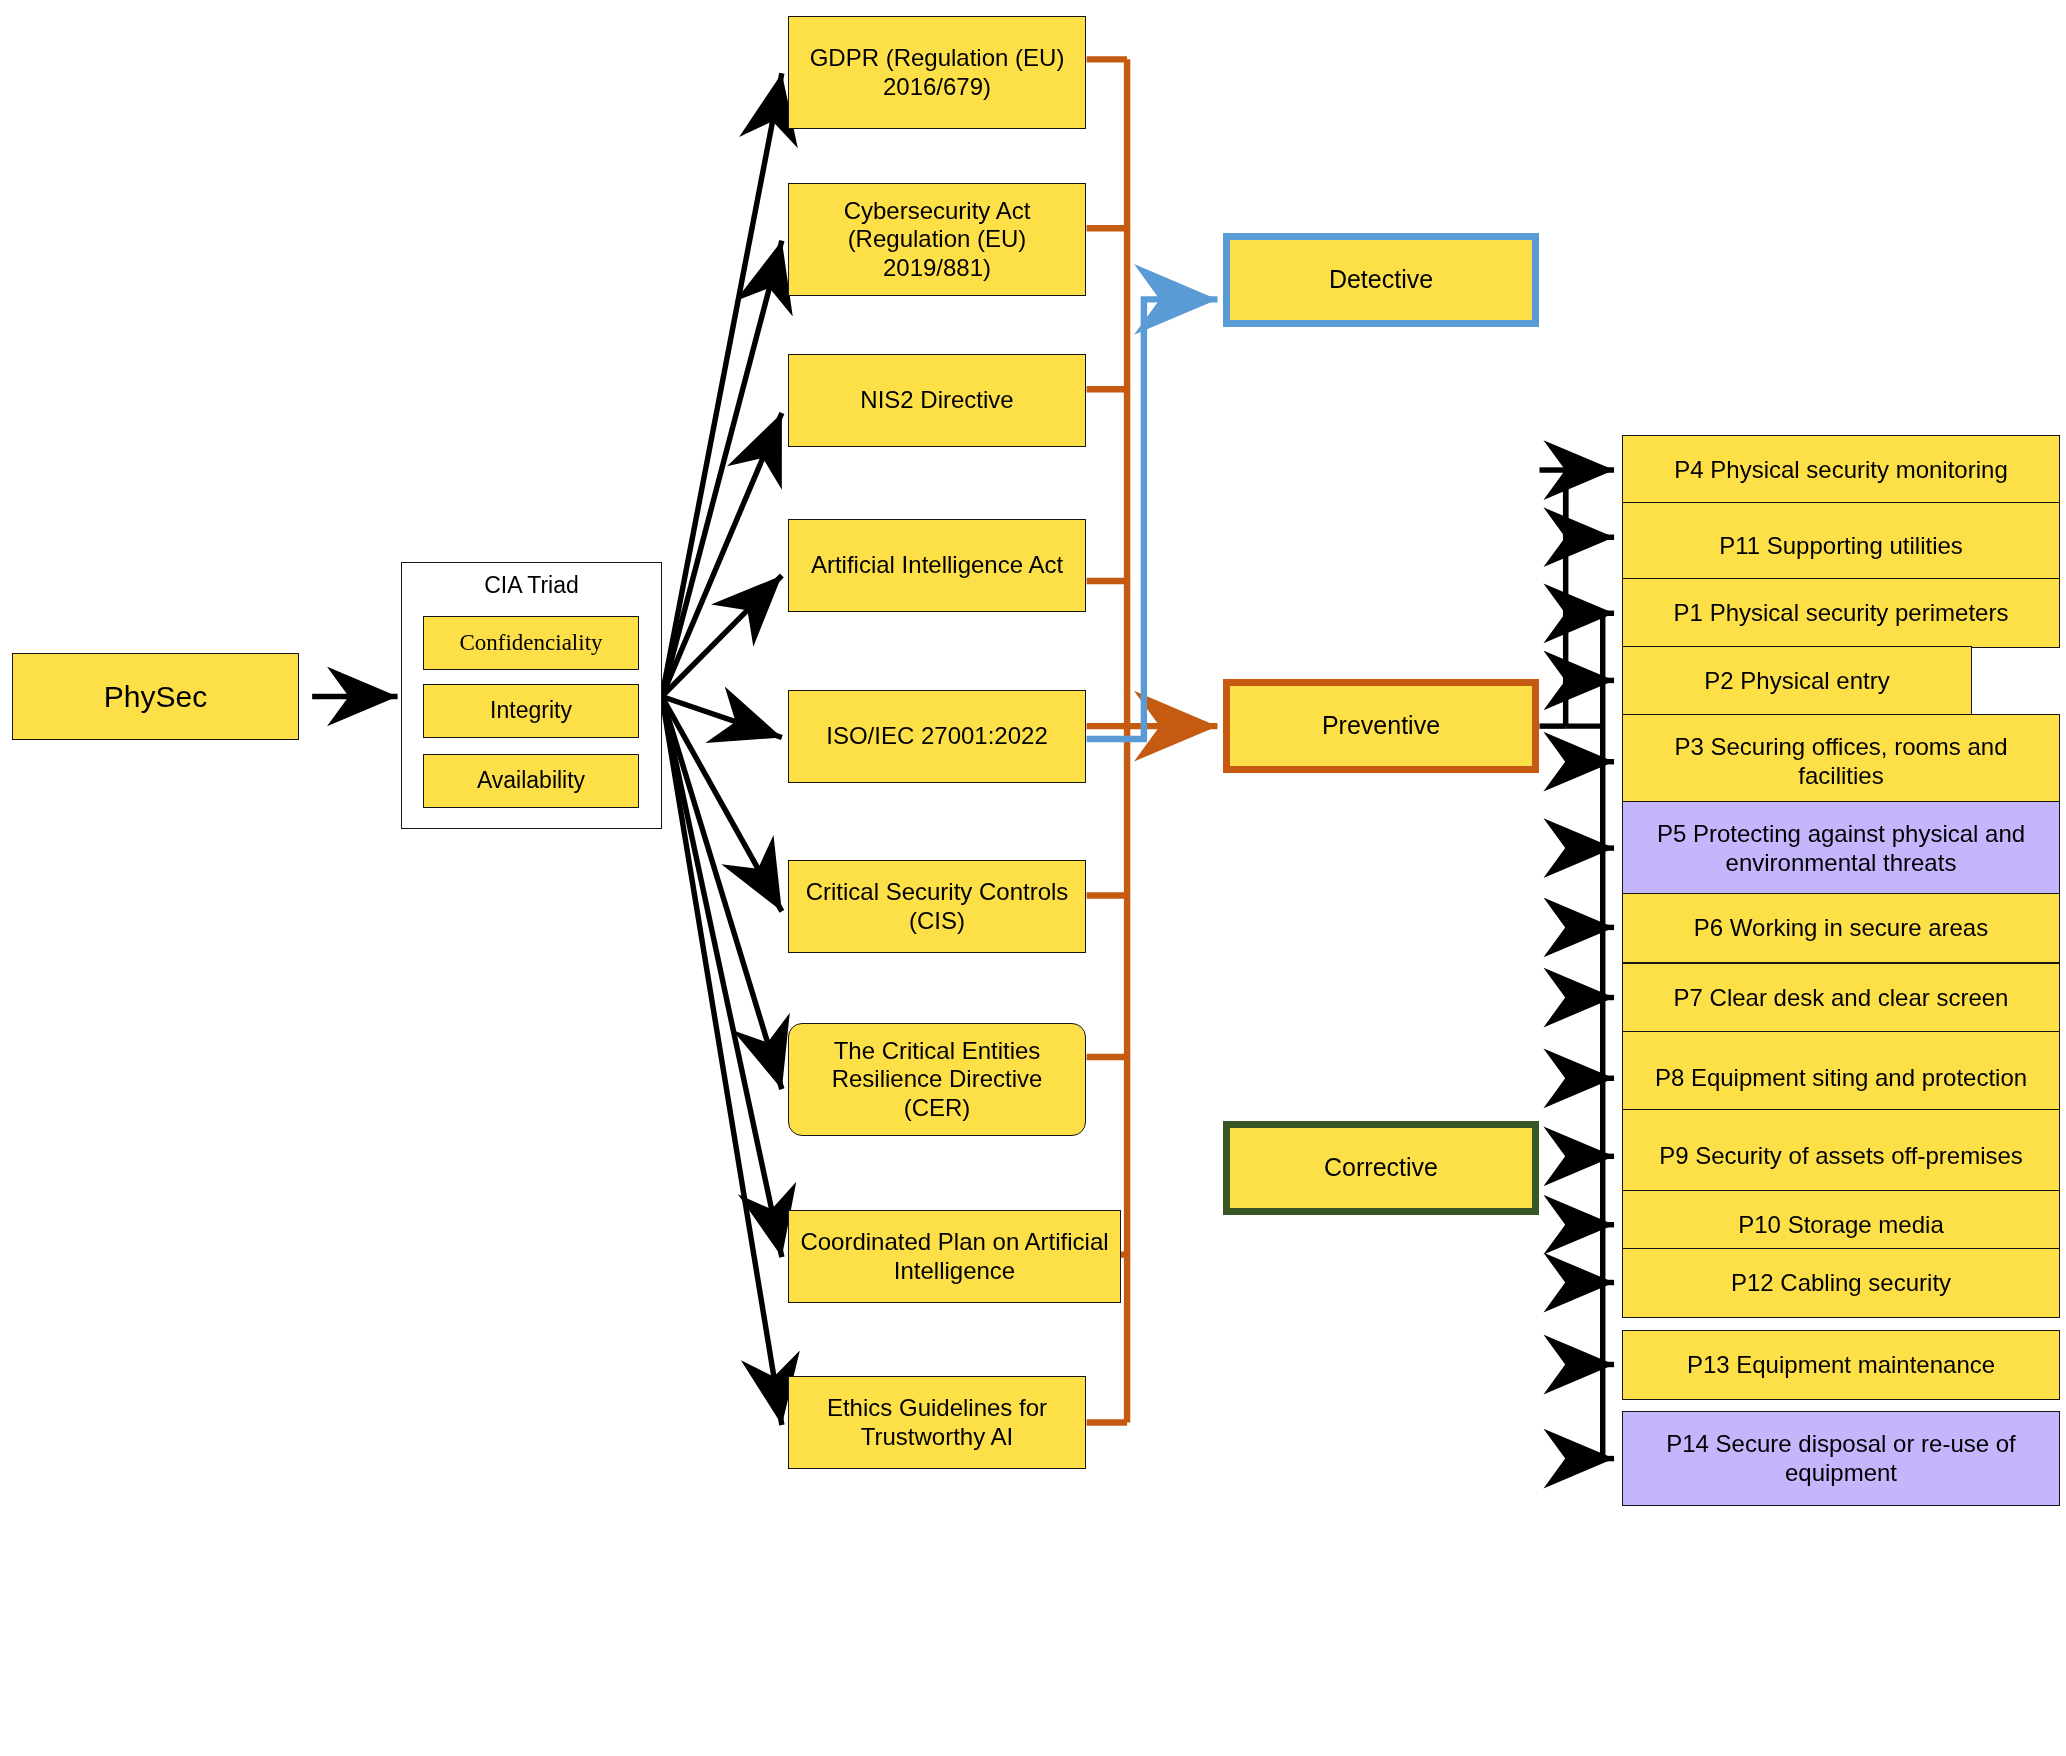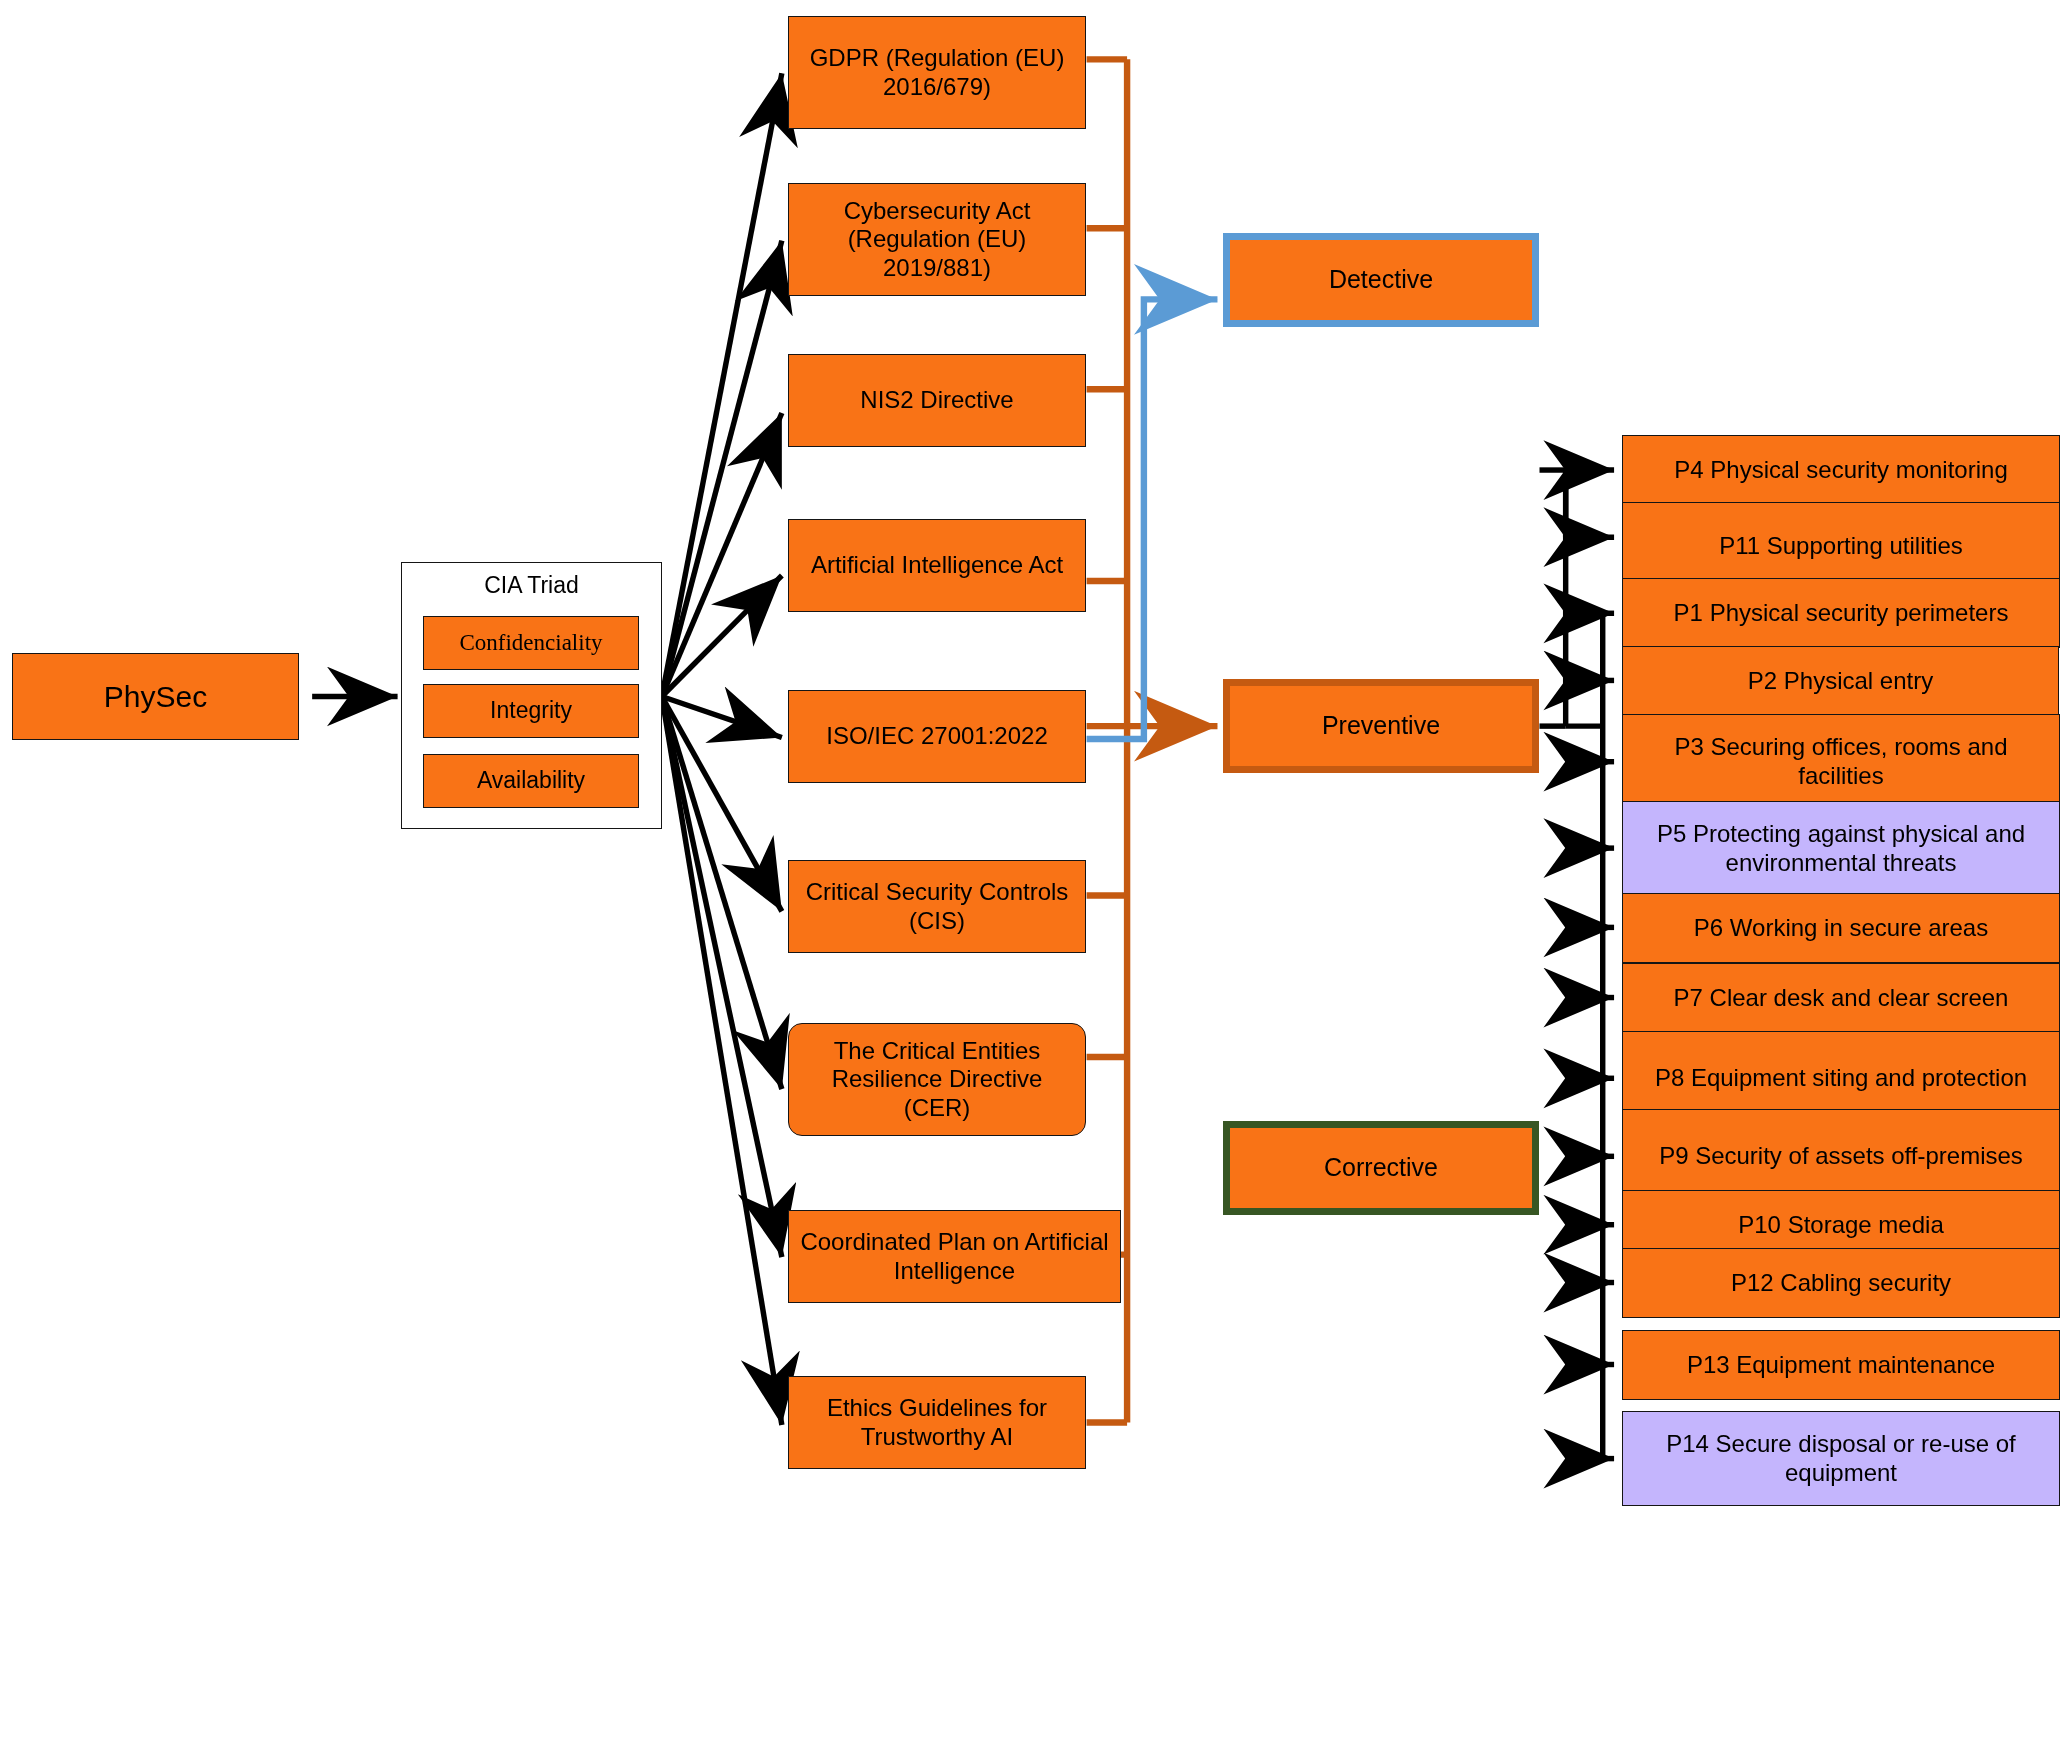--- a/index.html
+++ b/index.html
@@ -1,21 +1,21 @@
 <!DOCTYPE html>
 <html style="font-size:8px"><head>
 <meta charset="utf-8">
 <style>
   html,body{margin:0;padding:0;background:#ffffff;}
   #stage{position:relative;width:2066px;height:1757px;background:#fff;
          font-family:"Liberation Sans","DejaVu Sans",sans-serif;overflow:hidden;}
   svg.layer{position:absolute;left:0;top:0;width:2066px;height:1757px;pointer-events:none;}
 
   .node{position:absolute;box-sizing:border-box;display:flex;align-items:center;
-        justify-content:center;text-align:center;background:#f97316;
+        justify-content:center;text-align:center;background:#fde047;
         border:1.5px solid #000000;color:#000000;line-height:1.18;padding:2px 7px;}
   .node.plain{border-width:1.5px;border-color:#151515;}
   .node.shaded{background:#c4b5fd;}
   .node.blue{border:7px solid #5B9BD5;}
   .node.orange{border:7px solid #C55A11;}
   .node.green{border:7px solid #375623;}
   .group{position:absolute;box-sizing:border-box;border:1.5px solid #151515;background:#fff;}
   .grouptitle{position:absolute;left:0;right:0;text-align:center;color:#000;}
 </style>
 </head>
@@ -116,21 +116,21 @@
   <div class="node plain" style="left:788px;top:1210px;width:333px;height:93px;font-size:24px;">Coordinated Plan on Artificial Intelligence</div>
   <div class="node plain" style="left:788px;top:1376px;width:298px;height:93px;font-size:24px;">Ethics Guidelines for Trustworthy AI</div>
 
   <div class="node blue" style="left:1223px;top:233px;width:316px;height:94px;font-size:25px;">Detective</div>
   <div class="node orange" style="left:1223px;top:679px;width:316px;height:94px;font-size:25px;">Preventive</div>
   <div class="node green" style="left:1223px;top:1121px;width:316px;height:94px;font-size:25px;">Corrective</div>
 
   <div class="node plain" style="left: 1622px; top: 435px; width: 438px; height: 71px; font-size: 24px;">P4 Physical security monitoring</div>
   <div class="node plain" style="left: 1622px; top: 502px; width: 438px; height: 88px; font-size: 24px;">P11 Supporting utilities</div>
   <div class="node plain" style="left: 1622px; top: 578px; width: 438px; height: 70px; font-size: 24px;">P1 Physical security perimeters</div>
-  <div class="node plain" style="left: 1622px; top: 646px; width: 437px; height: 70px; font-size: 24px;">P2 Physical entry</div>
+  <div class="node plain" style="left: 1622px; top: 646px; width: 350px; height: 70px; font-size: 24px;">P2 Physical entry</div>
   <div class="node plain" style="left: 1622px; top: 714px; width: 438px; height: 95px; font-size: 24px;">P3 Securing offices, rooms and facilities</div>
   <div class="node plain shaded" style="left: 1622px; top: 801px; width: 438px; height: 95px; font-size: 24px;">P5 Protecting against physical and environmental threats</div>
   <div class="node plain" style="left: 1622px; top: 893px; width: 438px; height: 70px; font-size: 24px;">P6 Working in secure areas</div>
   <div class="node plain" style="left: 1622px; top: 963px; width: 438px; height: 70px; font-size: 24px;">P7 Clear desk and clear screen</div>
   <div class="node plain" style="left: 1622px; top: 1031px; width: 438px; height: 95px; font-size: 24px;">P8 Equipment siting and protection</div>
   <div class="node plain" style="left: 1622px; top: 1109px; width: 438px; height: 95px; font-size: 24px;">P9 Security of assets off-premises</div>
   <div class="node plain" style="left: 1622px; top: 1190px; width: 438px; height: 70px; font-size: 24px;">P10 Storage media</div>
   <div class="node plain" style="left: 1622px; top: 1248px; width: 438px; height: 70px; font-size: 24px;">P12 Cabling security</div>
   <div class="node plain" style="left: 1622px; top: 1330px; width: 438px; height: 70px; font-size: 24px;">P13 Equipment maintenance</div>
   <div class="node plain shaded" style="left: 1622px; top: 1411px; width: 438px; height: 95px; font-size: 24px;">P14 Secure disposal or re-use of equipment</div>

